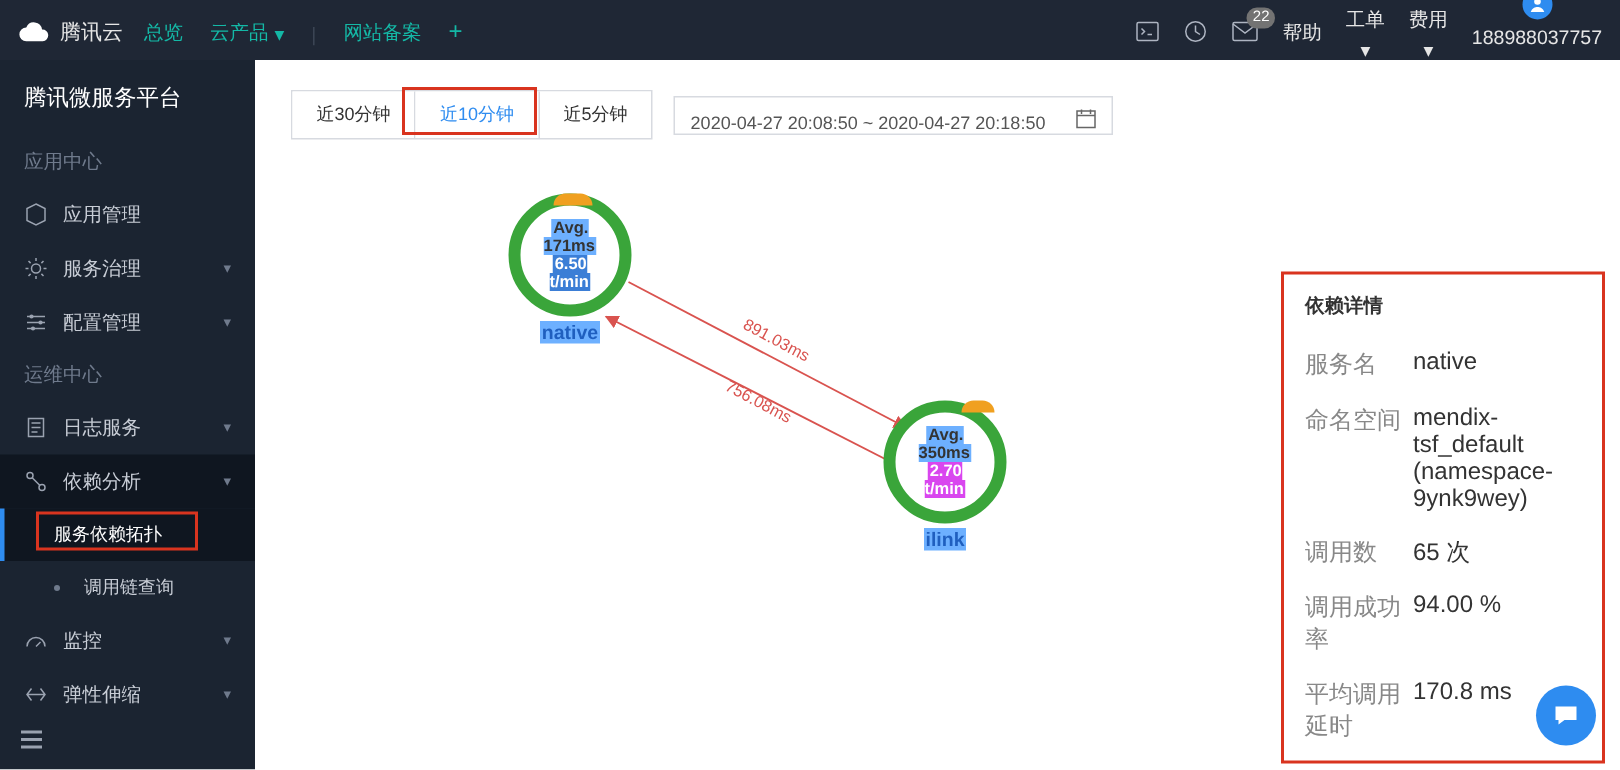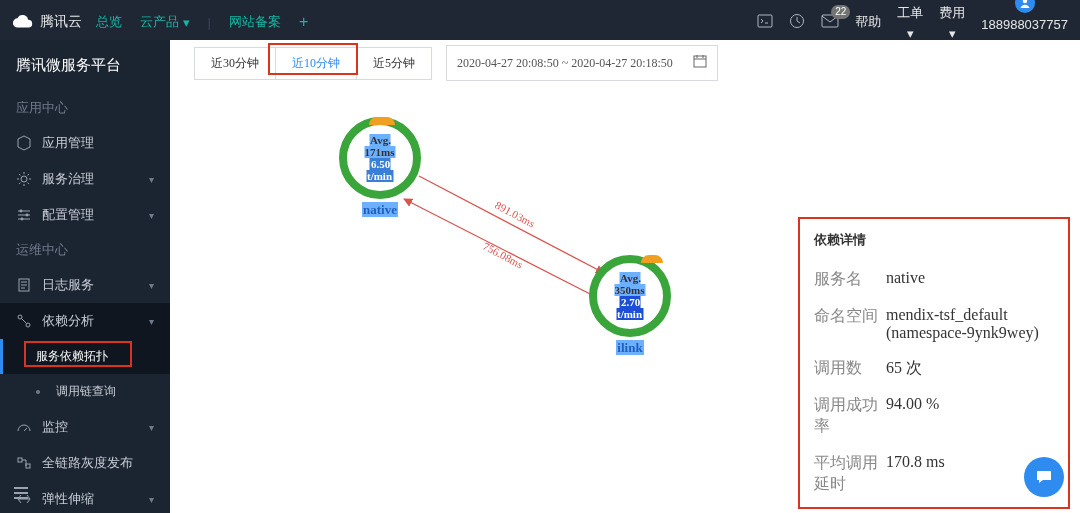--- a/index.html
+++ b/index.html
@@ -23,38 +23,38 @@
   .sitem { display:flex; align-items:center; gap:10px; padding:9px 16px; font-size:13px; color:#c8cdd6; cursor:pointer; position:relative;}
   .sitem .sicon { width:16px; height:16px; display:inline-block;}
   .sitem .chev { margin-left:auto; font-size:10px; color:#6f7a8c;}
   .sitem.active { background:#0f1620;}
   .sitem.sub { padding-left:36px; font-size:12px;}
   .sitem.sub.active { color:#fff; background:#0f1620;}
   .sitem.sub.active::before { content:""; position:absolute; left:0; top:0; bottom:0; width:3px; background:#2e8cf0;}
   .bullet { width:4px; height:4px; border-radius:50%; background:#6f7a8c; display:inline-block; margin-right:6px;}
   .redbox-sub { border:2px solid #d9341f; position:absolute; pointer-events:none;}
   
-  .main { position:absolute; top:40px; left:170px; right:0; bottom:0; background:#fff; padding:5px 24px;font-family:Liberation Serif, serif;}
+  .main { position:absolute; top:40px; left:170px; right:0; bottom:0; background:#fff; padding:20px 24px;}
   .time-tabs { display:inline-flex; border:1px solid #d7dae0;}
   .time-tabs .tab { padding:7px 16px; font-size:12px; color:#333; border-right:1px solid #d7dae0; cursor:pointer; background:#fff;}
   .time-tabs .tab:last-child{border-right:none;}
   .time-tabs .tab.active { color:#2e8cf0;}
   .tab-hl { border:2px solid #d9341f; position:absolute; pointer-events:none;}
-  .daterange { display:inline-flex; align-items:center; border:1px solid #d7dae0; padding:0 10px; height:36px; margin-left:14px; font-size:12px; color:#555; gap:20px;}
+  .daterange { display:inline-flex; align-items:flex-end; border:1px solid #d7dae0; padding:0 10px; height:26px; margin-left:14px; font-size:12px; color:#555; gap:20px;}
   .topo { position:relative; width:100%; height:300px;}
   .node { position:absolute; width:82px; height:82px; }
   .ring { width:82px; height:82px; border-radius:50%; border:8px solid #3aa53a; position:relative;}
   .ring .arc-top { position:absolute; top:-8px; left:22px; width:26px; height:8px; background:#f0a020; border-radius:8px 8px 0 0;}
   .node .inner { position:absolute; top:50%; left:50%; transform:translate(-50%,-50%); text-align:center; font-size:11px; font-weight:600;}
   .hl { background:#6db0ff; padding:0 1px;}
   .node .name { text-align:center; margin-top:3px; font-size:13px; font-weight:600; color:#1f5fbf;}
   .edge-label { position:absolute; font-size:11px; color:#d9534f; transform-origin:left center;}
   .edge-svg { position:absolute; left:0; top:0; width:100%; height:100%; pointer-events:none;}
   
-  .panel { position:absolute; right:10px; bottom:4px; width:272px; border:2px solid #d9341f; background:#fff; padding:12px 14px 4px 14px;}
+  .panel { position:absolute; right:10px; bottom:4px; width:216px; border:2px solid #d9341f; background:#fff; padding:12px 14px 4px 14px;}
   .panel h3 { font-size:13px; font-weight:600; margin-bottom:12px; color:#333;}
   .panel .row { display:flex; font-size:16px; color:#444; padding:8px 0;}
   .panel .row .k { width:72px; color:#888; flex-shrink:0;}
   .panel .row .v { flex:1; color:#333;}
   .fab { position:absolute; right:16px; bottom:16px; width:40px; height:40px; border-radius:50%; background:#2e8cf0; display:flex; align-items:center; justify-content:center;}
   .collapse-bar { position:absolute; left:14px; bottom:10px;}
 </style>
 </head>
 <body>
 
@@ -170,28 +170,20 @@
       <span class="bullet"></span>
       <span>调用链查询</span>
     </div>
   <div class="sitem">
       <span class="sicon"><svg width="16" height="16" viewBox="0 0 16 16">
           <path d="M2 12a6 6 0 1112 0" fill="none" stroke="#9aa2b0"></path>
           <path d="M8 12l3-3" stroke="#9aa2b0"></path>
         </svg></span>
       <span>监控</span>
       <span class="chev">▾</span>
-    </div>
-  <div class="sitem">
-      <span class="sicon"><svg width="16" height="16" viewBox="0 0 16 16">
-          <rect x="2" y="3" width="4" height="4" fill="none" stroke="#9aa2b0"></rect>
-          <rect x="10" y="9" width="4" height="4" fill="none" stroke="#9aa2b0"></rect>
-          <path d="M6 5h4v6" fill="none" stroke="#9aa2b0"></path>
-        </svg></span>
-      <span>全链路灰度发布</span>
     </div>
   <div class="sitem">
       <span class="sicon"><svg width="16" height="16" viewBox="0 0 16 16">
           <path d="M2 8h12M5 4l-3 4 3 4M11 4l3 4-3 4" fill="none" stroke="#9aa2b0"></path>
         </svg></span>
       <span>弹性伸缩</span>
       <span class="chev">▾</span>
     </div>
   <div class="collapse-bar"><svg width="18" height="14" viewBox="0 0 18 14">
         <path d="M0 2h14M0 7h14M0 12h14" stroke="#9aa2b0" stroke-width="2"></path>
@@ -238,21 +230,21 @@
       </div>
       <div class="name"><span class="hl">native</span></div>
     </div>
 
     <div class="node" style="left:395px; top:174px;">
       <div class="ring">
           <div class="arc-top" style="left:44px; width:22px;"></div>
         </div>
       <div class="inner">
         <div><span class="hl">Avg. 350ms</span></div>
-        <div><span class="hl" style="background:#1d4ed8; color:#fff;">2.70 t/min</span></div>
+        <div><span class="hl" style="background:#d946ef; color:#fff;">2.70 t/min</span></div>
       </div>
       <div class="name"><span class="hl">ilink</span></div>
     </div>
   </div>
 
   <div class="panel">
     <h3>依赖详情</h3>
     <div class="row">
         <div class="k">服务名</div>
         <div class="v">native</div>

